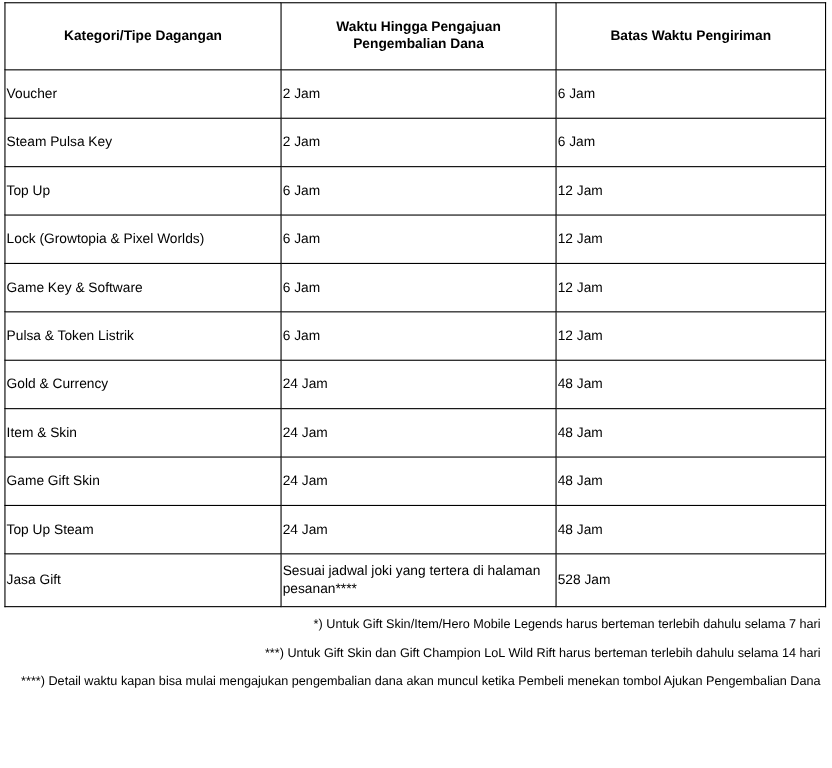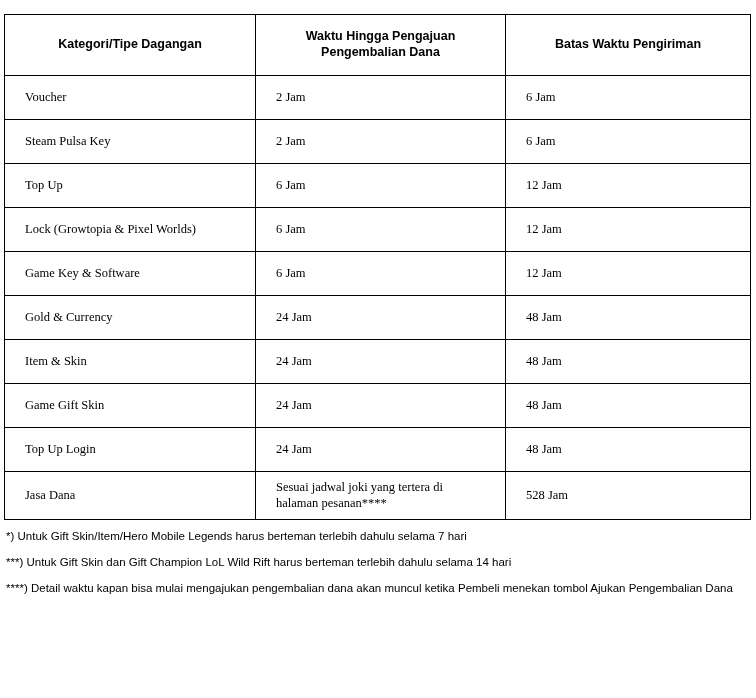--- a/index.html
+++ b/index.html
@@ -17,60 +17,60 @@
   .page {
     position: relative;
     width: 756px;
     height: 698px;
     box-sizing: border-box;
     padding: 0 0 0 0;
   }
   table.policy-table {
     border-collapse: collapse;
     width: 696px;
-    margin: 14px 0 0 4px;
+    margin: 2px 0 0 4px;
     table-layout: fixed;
   }
   table.policy-table th,
   table.policy-table td {
     border: 1px solid #000000;
     font-size: 12.5px;
     line-height: 1.25;
     vertical-align: middle;
   }
   table.policy-table th {
     font-weight: bold;
     text-align: center;
     padding: 8px 6px;
     height: 44px;
   }
   table.policy-table td {
-    padding: 8px 20px;
+    padding: 8px 1px;
     height: 27px;
-    font-family: Liberation Serif, serif;
   }
   col.c1 { width: 251px; }
   col.c2 { width: 250px; }
   col.c3 { width: 245px; }
 
   td.cat {
     text-align: left;
   }
   td.num {
     text-align: left;
   }
   .notes {
     margin: 8px 0 0 6px;
     width: 740px;
   }
   .note {
     font-size: 11.5px;
     line-height: 1.45;
     margin: 0 0 9px 0;
     color: #000000;
+    text-align: right;
   }
   .note:last-child { margin-bottom: 0; }
 </style>
 </head>
 <body>
 
 <div class="page">
 
   <table class="policy-table">
     <colgroup>
@@ -105,41 +105,46 @@
         <td class="cat">Lock (Growtopia &amp; Pixel Worlds)</td>
         <td class="num">6 Jam</td>
         <td class="num">12 Jam</td>
       </tr>
       <tr>
         <td class="cat">Game Key &amp; Software</td>
         <td class="num">6 Jam</td>
         <td class="num">12 Jam</td>
       </tr>
       <tr>
+        <td class="cat">Pulsa &amp; Token Listrik</td>
+        <td class="num">6 Jam</td>
+        <td class="num">12 Jam</td>
+      </tr>
+      <tr>
         <td class="cat">Gold &amp; Currency</td>
         <td class="num">24 Jam</td>
         <td class="num">48 Jam</td>
       </tr>
       <tr>
         <td class="cat">Item &amp; Skin</td>
         <td class="num">24 Jam</td>
         <td class="num">48 Jam</td>
       </tr>
       <tr>
         <td class="cat">Game Gift Skin</td>
         <td class="num">24 Jam</td>
         <td class="num">48 Jam</td>
       </tr>
       <tr>
-        <td class="cat">Top Up Login</td>
+        <td class="cat">Top Up Steam</td>
         <td class="num">24 Jam</td>
         <td class="num">48 Jam</td>
       </tr>
       <tr>
-        <td class="cat">Jasa Dana</td>
+        <td class="cat">Jasa Gift</td>
         <td class="num">Sesuai jadwal joki yang tertera di halaman pesanan****</td>
         <td class="num">528 Jam</td>
       </tr>
     </tbody>
   </table>
 
   <div class="notes">
     <p class="note">*) Untuk Gift Skin/Item/Hero Mobile Legends harus berteman terlebih dahulu selama 7 hari</p>
     <p class="note">***) Untuk Gift Skin dan Gift Champion LoL Wild Rift harus berteman terlebih dahulu selama 14 hari</p>
     <p class="note">****) Detail waktu kapan bisa mulai mengajukan pengembalian dana akan muncul ketika Pembeli menekan tombol Ajukan Pengembalian Dana</p>

